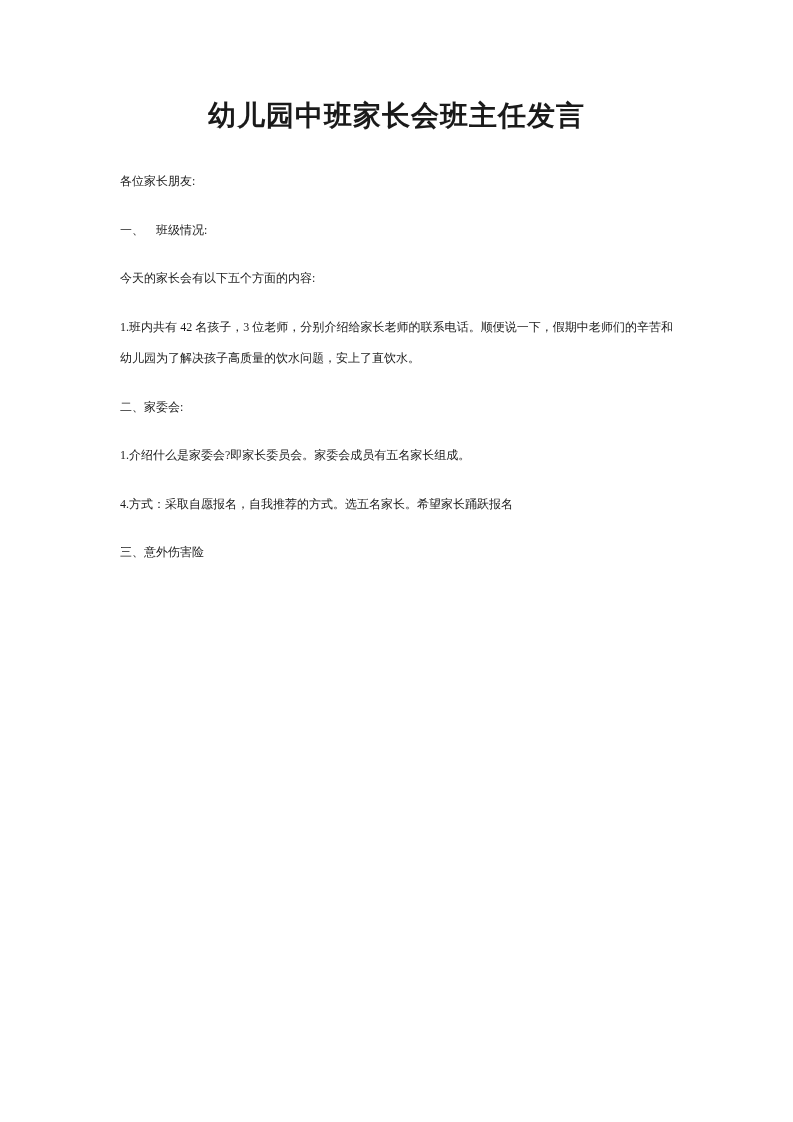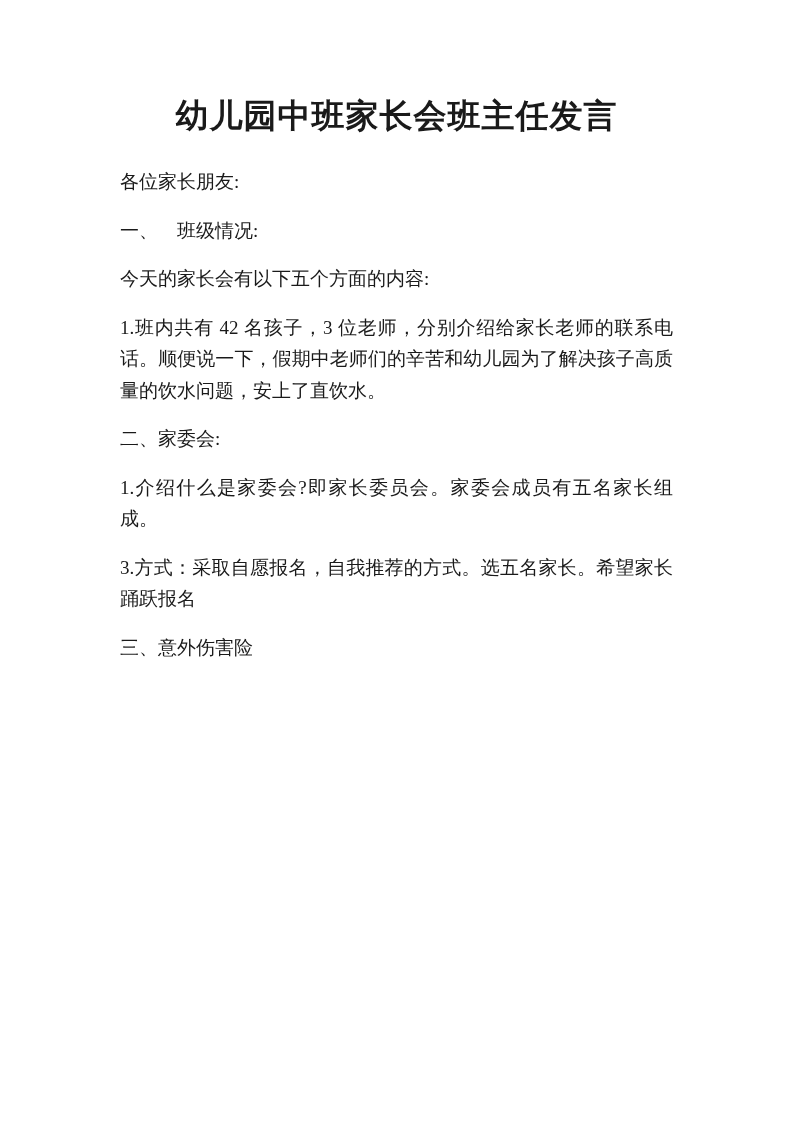--- a/index.html
+++ b/index.html
@@ -12,41 +12,41 @@
     width: 793px;
     height: 1122px;
     background: #ffffff;
     box-sizing: border-box;
     padding: 92px 120px 40px 120px;
     overflow: hidden;
     font-family: "Liberation Serif", "DejaVu Serif", serif;
     color: #1a1a1a;
   }
   .doc-title {
-    font-size: 33px;
+    font-size: 28px;
     line-height: 48px;
     font-weight: bold;
     text-align: center;
     margin: 0 0 26px 0;
     letter-spacing: 1px;
   }
   .doc-para {
-    font-size: 19px;
+    font-size: 12px;
     line-height: 31.5px;
     text-align: justify;
     margin: 0 0 17px 0;
     white-space: pre-wrap;
   }
 </style>
 </head>
 <body>
 
 <div class="page">
   <h1 class="doc-title">幼儿园中班家长会班主任发言</h1>
   <p class="doc-para">各位家长朋友:</p>
   <p class="doc-para">一、　班级情况:</p>
   <p class="doc-para">今天的家长会有以下五个方面的内容:</p>
   <p class="doc-para">1.班内共有 42 名孩子，3 位老师，分别介绍给家长老师的联系电话。顺便说一下，假期中老师们的辛苦和幼儿园为了解决孩子高质量的饮水问题，安上了直饮水。</p>
   <p class="doc-para">二、家委会:</p>
   <p class="doc-para">1.介绍什么是家委会?即家长委员会。家委会成员有五名家长组成。</p>
-  <p class="doc-para">3.方式：采取自愿报名，自我推荐的方式。选五名家长。希望家长踊跃报名</p>
+  <p class="doc-para">4.方式：采取自愿报名，自我推荐的方式。选五名家长。希望家长踊跃报名</p>
   <p class="doc-para">三、意外伤害险</p>
 </div>
 
 </body></html>

